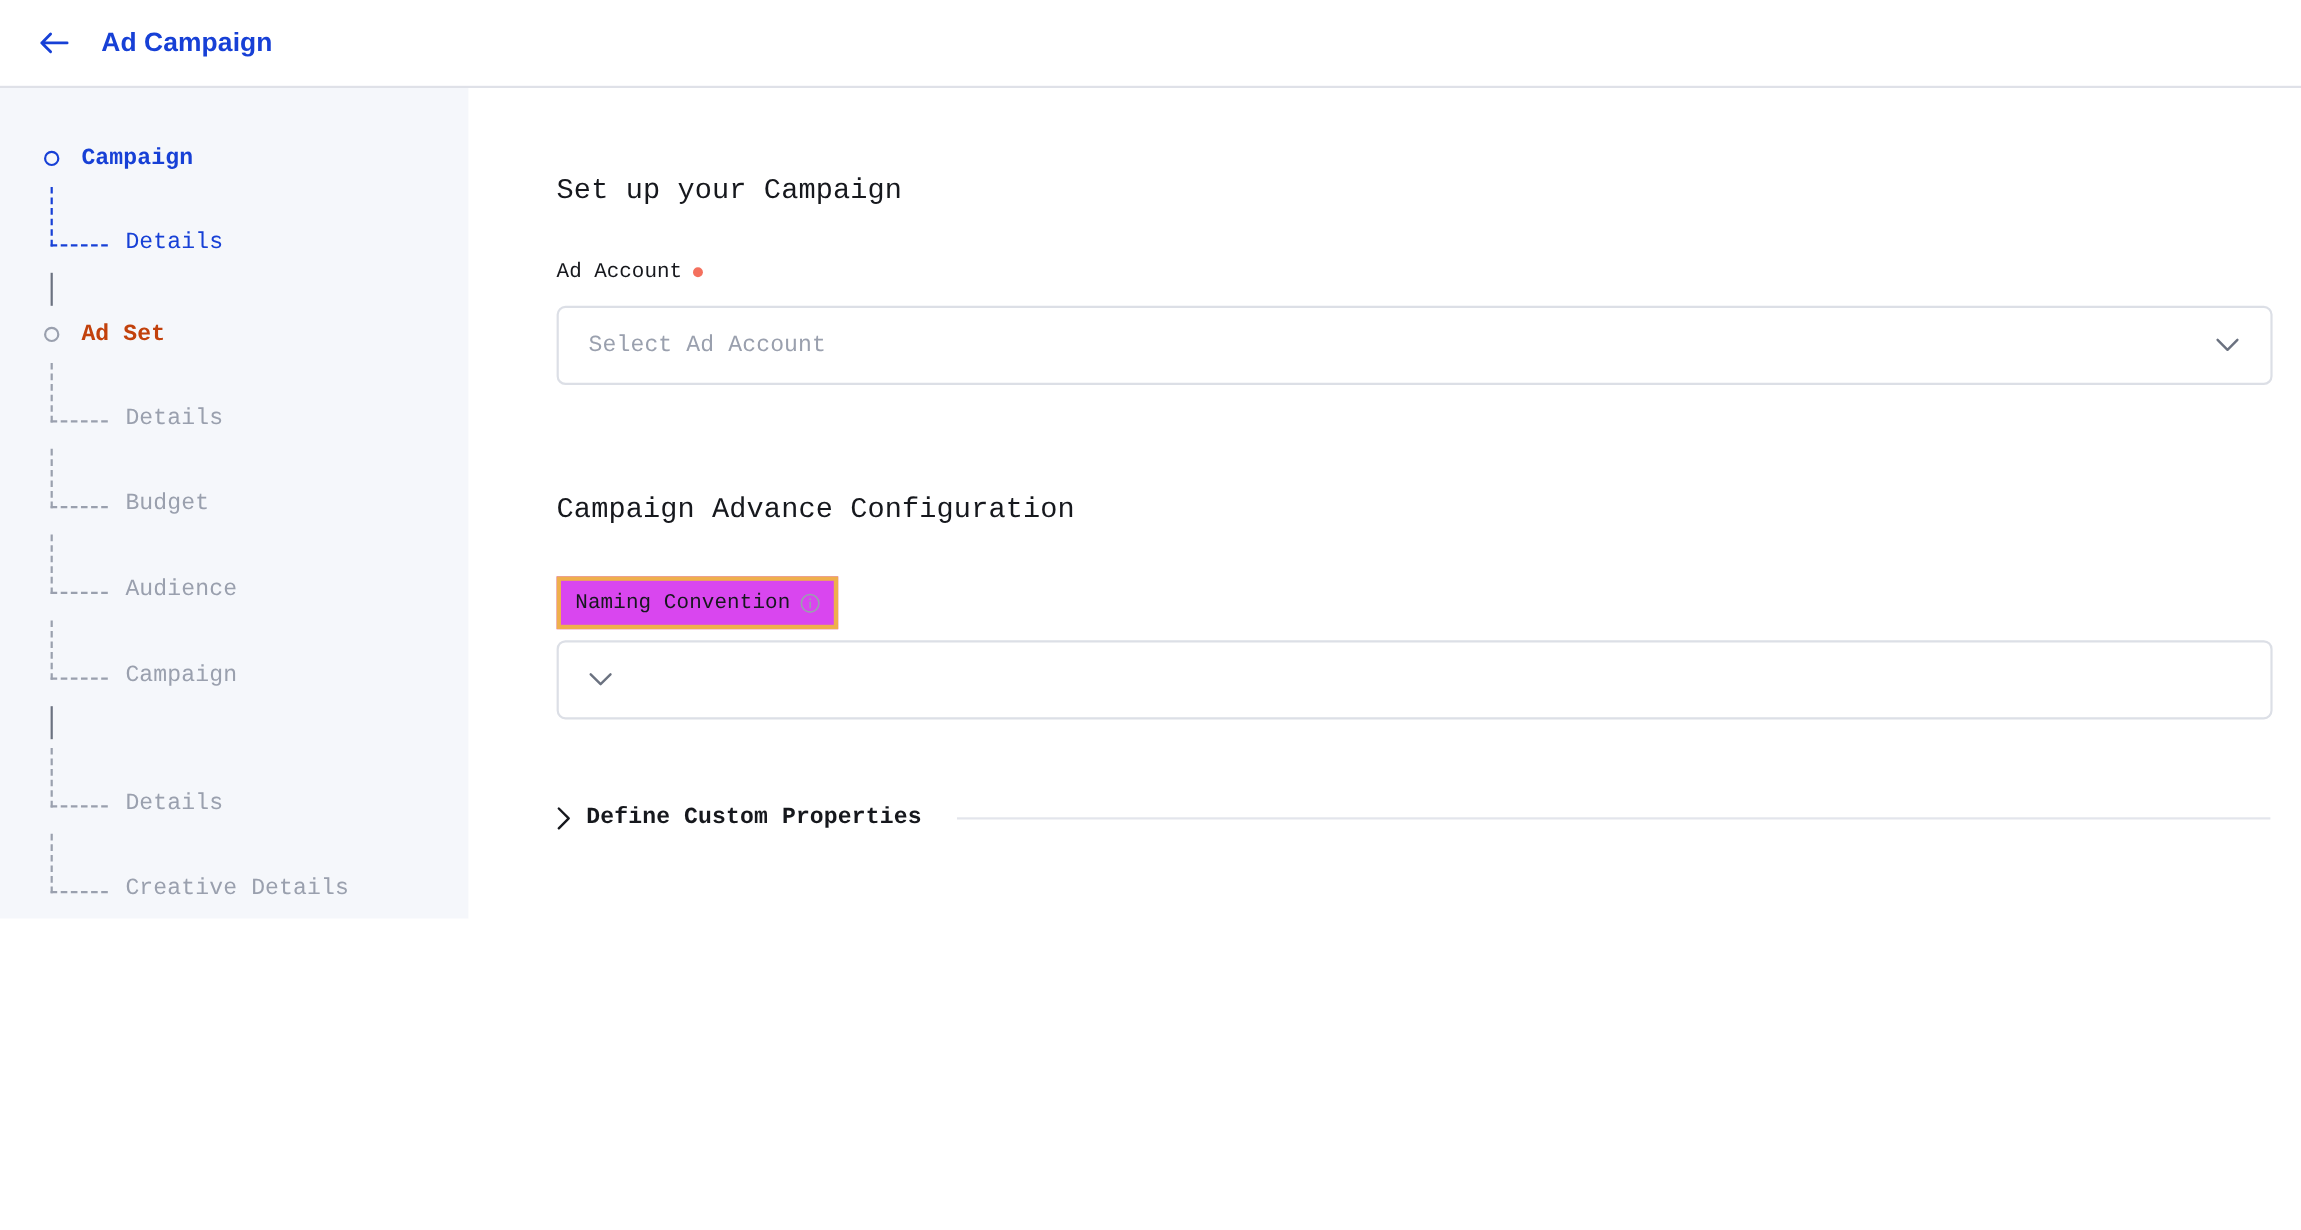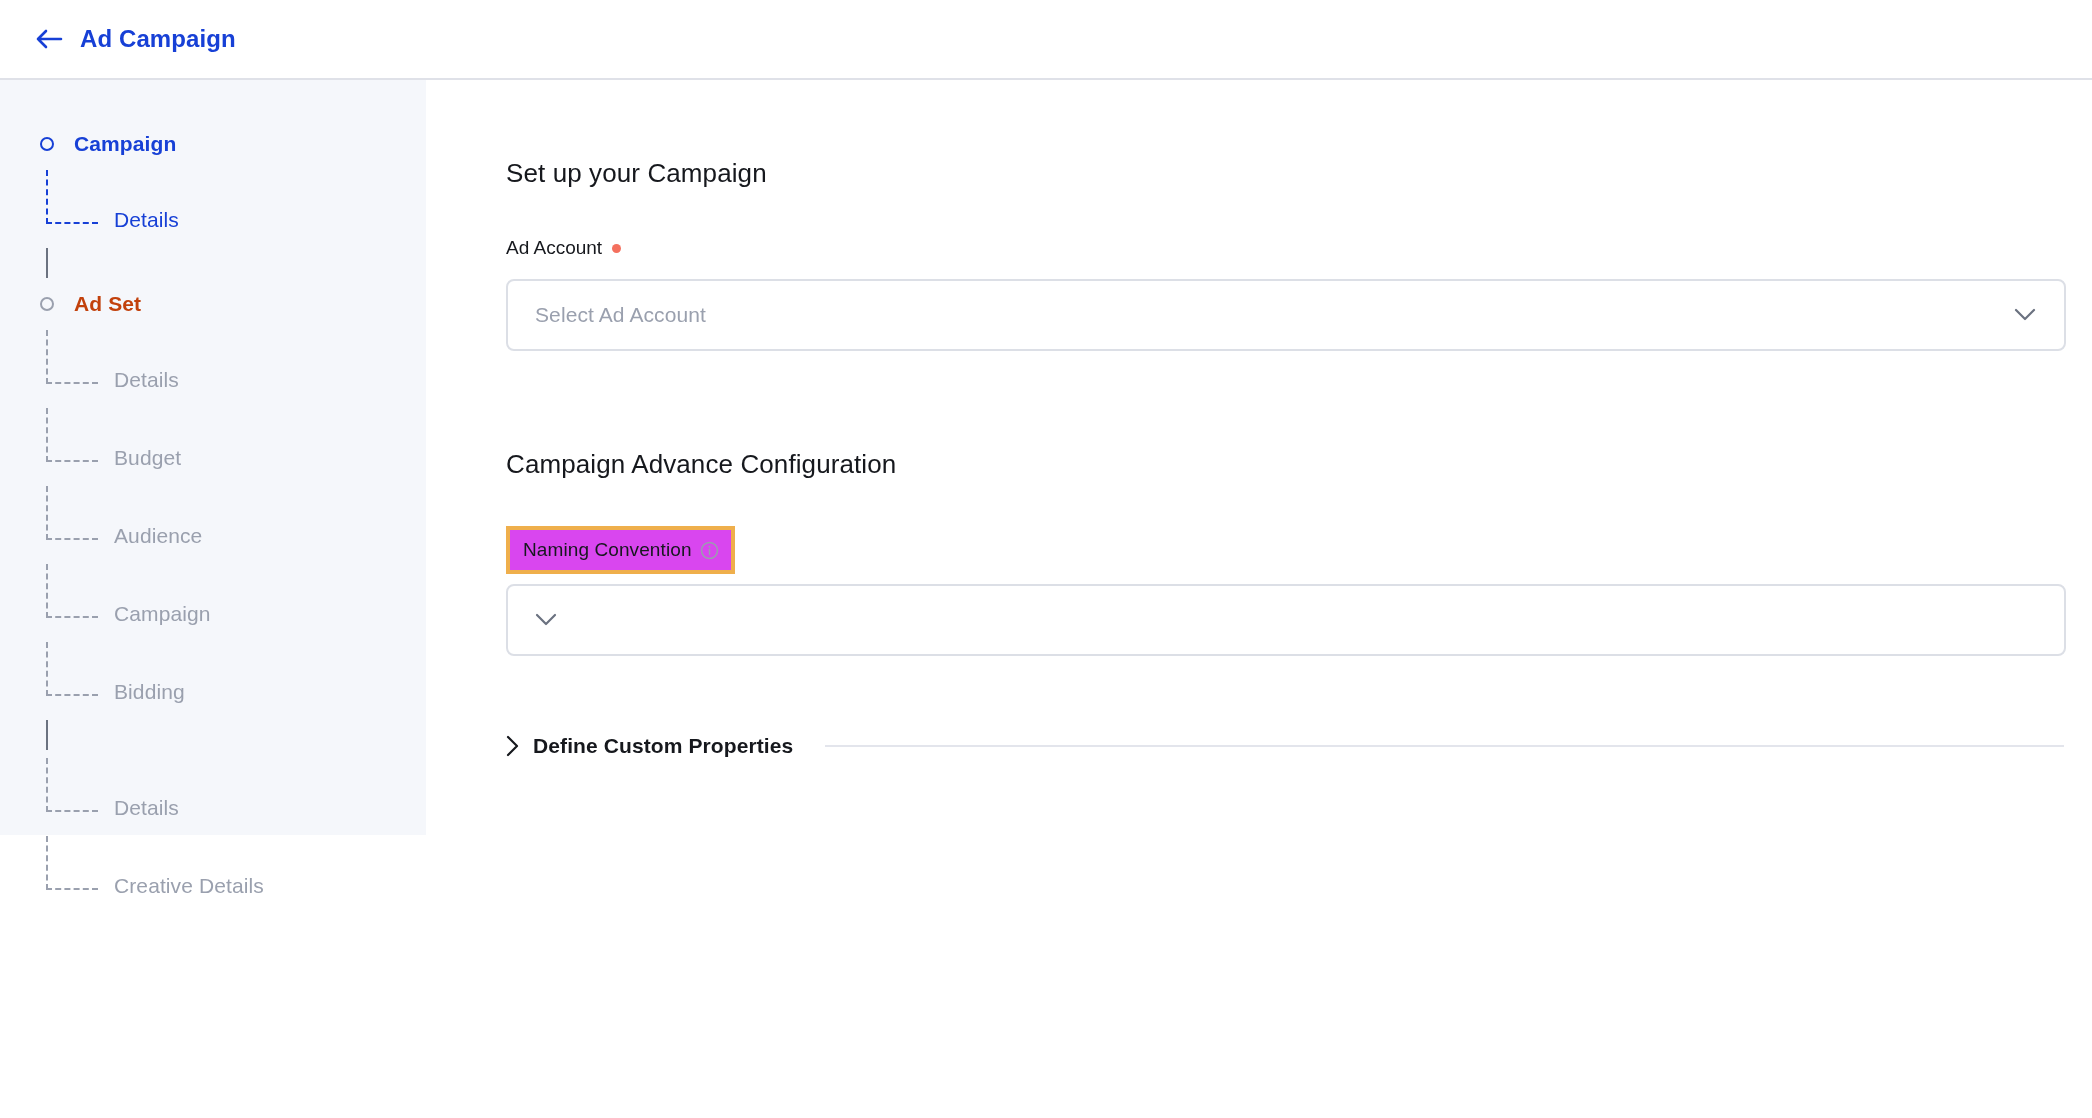--- a/index.html
+++ b/index.html
@@ -14,21 +14,21 @@
   }
 
   
   .header {
     height: 80px;
     background: #ffffff;
     border-bottom: 2px solid #dfe1e8;
     display: flex;
     align-items: center;
     padding-left: 34px;
-    gap: 16px;
+    gap: 28px;
   }
   .back-arrow {
     width: 30px;
     height: 30px;
     display: flex;
     align-items: center;
     justify-content: center;
     cursor: pointer;
     color: #1740d6;
   }
@@ -39,20 +39,21 @@
     color: #1740d6;
     letter-spacing: 0.1px;
     cursor: pointer;
   }
 
   
   .body-wrap {
     display: flex;
     height: 755px;
     align-items: stretch;
+    font-family: Liberation Mono, monospace;
   }
 
   
   .sidebar {
     width: 426px;
     flex: 0 0 426px;
     background: #f5f7fb;
     position: relative;
     padding-top: 42px;
   }
@@ -292,23 +293,20 @@
             <span class="child-label">Details</span>
           </div>
           <div class="child-row">
             <span class="child-label">Budget</span>
           </div>
           <div class="child-row">
             <span class="child-label">Audience</span>
           </div>
           <div class="child-row">
             <span class="child-label">Campaign</span>
-          </div>
-          <div class="child-row">
-            <span class="child-label">Bidding</span>
           </div>
         </div>
       </div>
 
       <div class="group-link"></div>
 
       <div class="node-group">
         <div class="children">
           <div class="child-row">
             <span class="child-label">Details</span>

